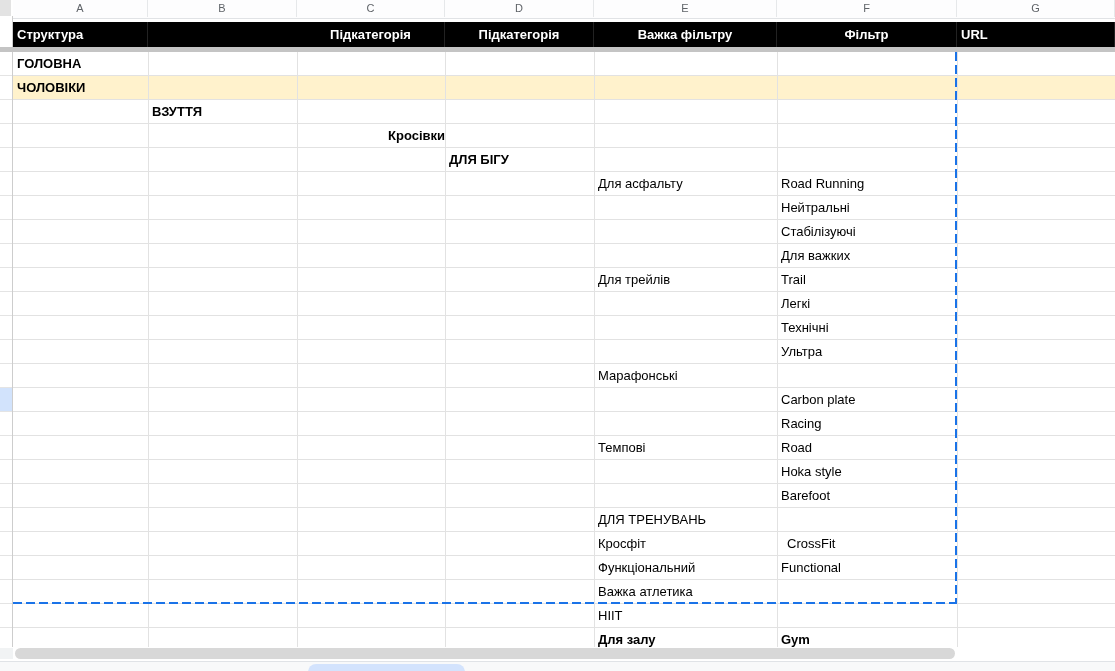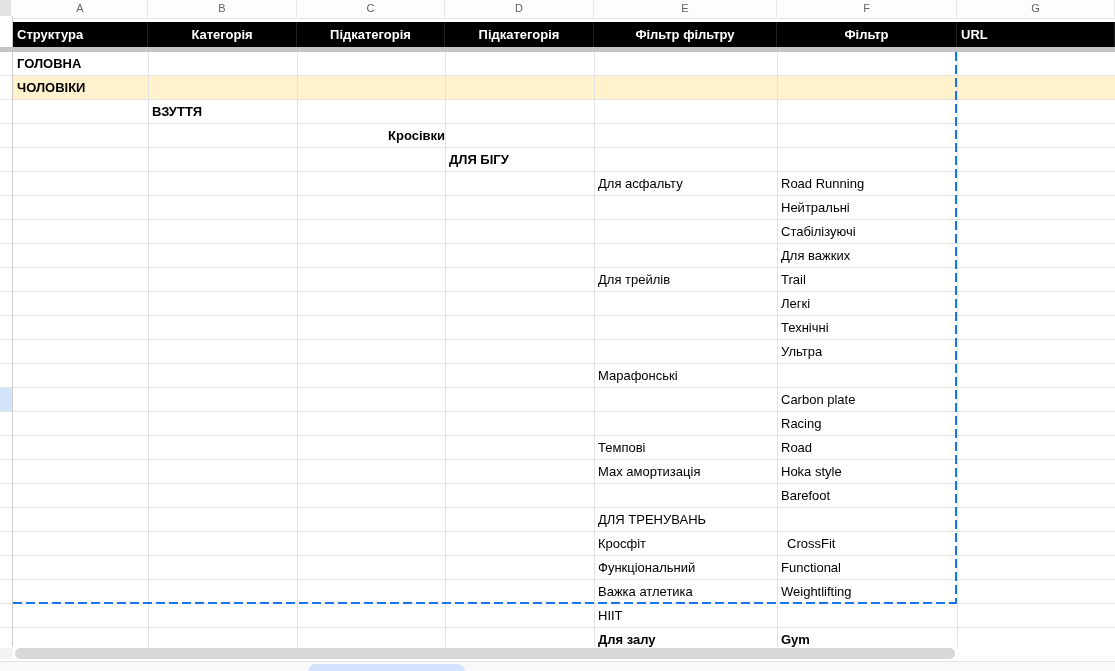--- a/index.html
+++ b/index.html
@@ -70,24 +70,23 @@
       <div class="letter" style="left: 135px; width: 149px;">B</div>
       <div class="letter" style="left: 284px; width: 148px;">C</div>
       <div class="letter" style="left: 432px; width: 149px;">D</div>
       <div class="letter" style="left: 581px; width: 183px;">E</div>
       <div class="letter" style="left: 764px; width: 180px;">F</div>
       <div class="letter" style="left: 944px; width: 158px;">G</div>
     </div>
   <div class="rowstrip"></div>
   <div class="headerrow" id="headerrow">
       <div class="hcell" style="left: 0px; width: 135px; text-align: left; padding-left: 4px;">Структура</div>
-      <div class="hcell" style="left: 135px; width: 149px; text-align: center;">Категорія</div>
       <div class="hcell" style="left: 284px; width: 148px; text-align: center;">Підкатегорія</div>
       <div class="hcell" style="left: 432px; width: 149px; text-align: center;">Підкатегорія</div>
-      <div class="hcell" style="left: 581px; width: 183px; text-align: center;">Фільтр фільтру</div>
+      <div class="hcell" style="left: 581px; width: 183px; text-align: center;">Важка фільтру</div>
       <div class="hcell" style="left: 764px; width: 180px; text-align: center;">Фільтр</div>
       <div class="hcell" style="left: 944px; width: 158px; text-align: left; padding-left: 4px;">URL</div>
     </div>
   <div class="band"></div>
   <div id="grid">
       <div class="grow" style="top: 52px;">
         <div class="cell b" style="left: 0px; width: 135px;">ГОЛОВНА</div>
       </div>
       <div class="grow yellow" style="top: 76px;">
         <div class="cell b" style="left: 0px; width: 135px;">ЧОЛОВІКИ</div>
@@ -134,40 +133,38 @@
         <div class="cell" style="left: 764px; width: 180px;">Carbon plate</div>
       </div>
       <div class="grow" style="top: 412px;">
         <div class="cell" style="left: 764px; width: 180px;">Racing</div>
       </div>
       <div class="grow" style="top: 436px;">
         <div class="cell" style="left: 581px; width: 183px;">Темпові</div>
         <div class="cell" style="left: 764px; width: 180px;">Road</div>
       </div>
       <div class="grow" style="top: 460px;">
-        <div class="cell" style="left: 581px; width: 183px;">Мах амортизація</div>
         <div class="cell" style="left: 764px; width: 180px;">Hoka style</div>
       </div>
       <div class="grow" style="top: 484px;">
         <div class="cell" style="left: 764px; width: 180px;">Barefoot</div>
       </div>
       <div class="grow" style="top: 508px;">
         <div class="cell" style="left: 581px; width: 183px;">ДЛЯ ТРЕНУВАНЬ</div>
       </div>
       <div class="grow" style="top: 532px;">
         <div class="cell" style="left: 581px; width: 183px;">Кросфіт</div>
         <div class="cell" style="left: 770px; width: 180px;">CrossFit</div>
       </div>
       <div class="grow" style="top: 556px;">
         <div class="cell" style="left: 581px; width: 183px;">Функціональний</div>
         <div class="cell" style="left: 764px; width: 180px;">Functional</div>
       </div>
       <div class="grow" style="top: 580px;">
         <div class="cell" style="left: 581px; width: 183px;">Важка атлетика</div>
-        <div class="cell" style="left: 764px; width: 180px;">Weightlifting</div>
       </div>
       <div class="grow" style="top: 604px;">
         <div class="cell" style="left: 581px; width: 183px;">HIIT</div>
       </div>
       <div class="grow" style="top: 628px; font-weight: bold;">
         <div class="cell" style="left: 581px; width: 183px;">Для залу</div>
         <div class="cell" style="left: 764px; width: 180px;">Gym</div>
       </div>
     </div>
   <div class="marquee-v"></div>

